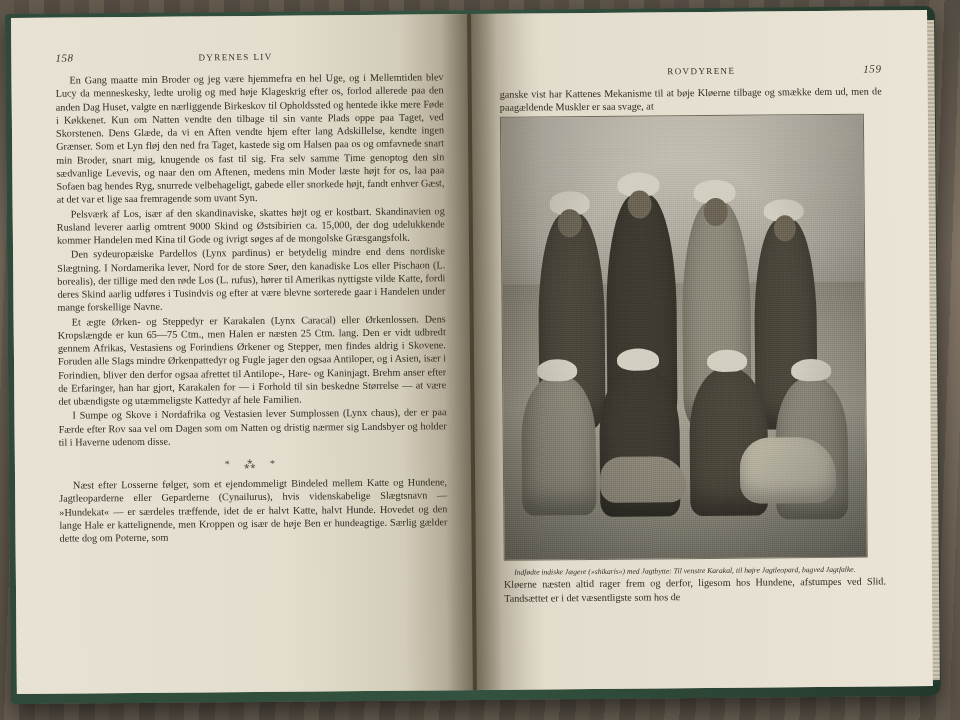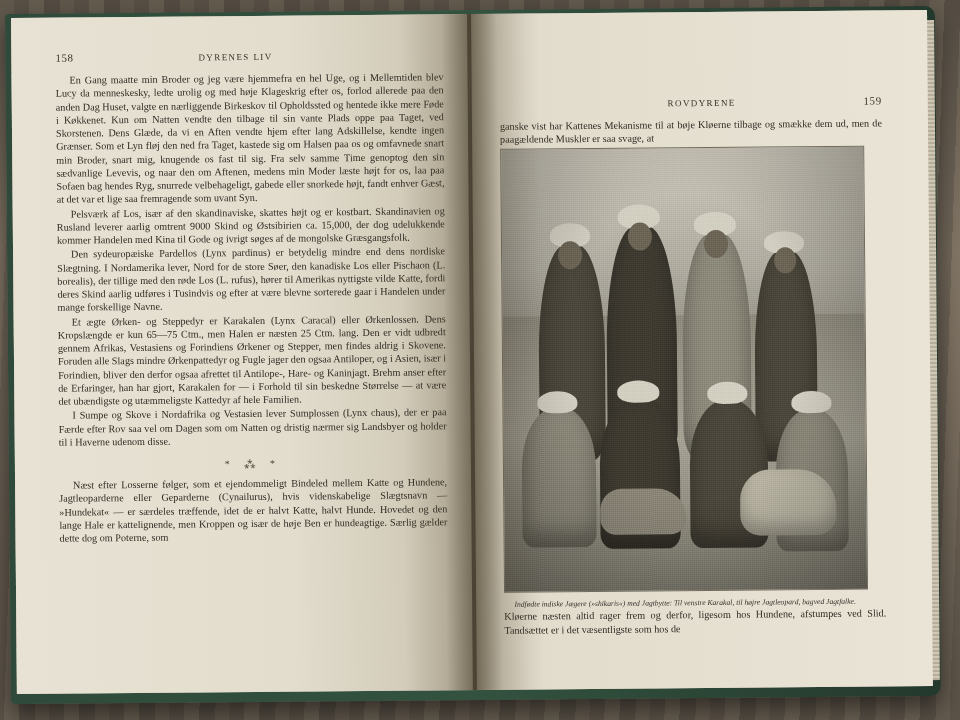--- a/index.html
+++ b/index.html
@@ -108,32 +108,32 @@
   }
 
   .page-head {
     display: flex;
     align-items: baseline;
     font-size: 9px;
     letter-spacing: 0.6px;
     color: #3a342a;
     margin-bottom: 10px;
   }
-  .page-head .folio { font-size: 11px; }
+  .page-head .folio { font-size: 11px; font-style: italic; }
   .page-head .runhead {
     flex: 1;
     text-align: center;
     font-variant: small-caps;
     letter-spacing: 1.4px;
     font-size: 9px;
   }
   .page.left .page-head .folio { order: 0; }
   .page.left .page-head .runhead { order: 1; margin-right: 46px; }
   .page.right .page-head .runhead { order: 0; margin-left: 40px; }
-  .page.right .page-head .folio { order: 1; margin-top: 32px; }
+  .page.right .page-head .folio { order: 1; }
 
   p.body {
     margin: 0 0 0 0;
     font-size: 10.2px;
     line-height: 1.30;
     text-align: justify;
     color: #2e2a22;
     text-indent: 14px;
     hyphens: auto;
   }

